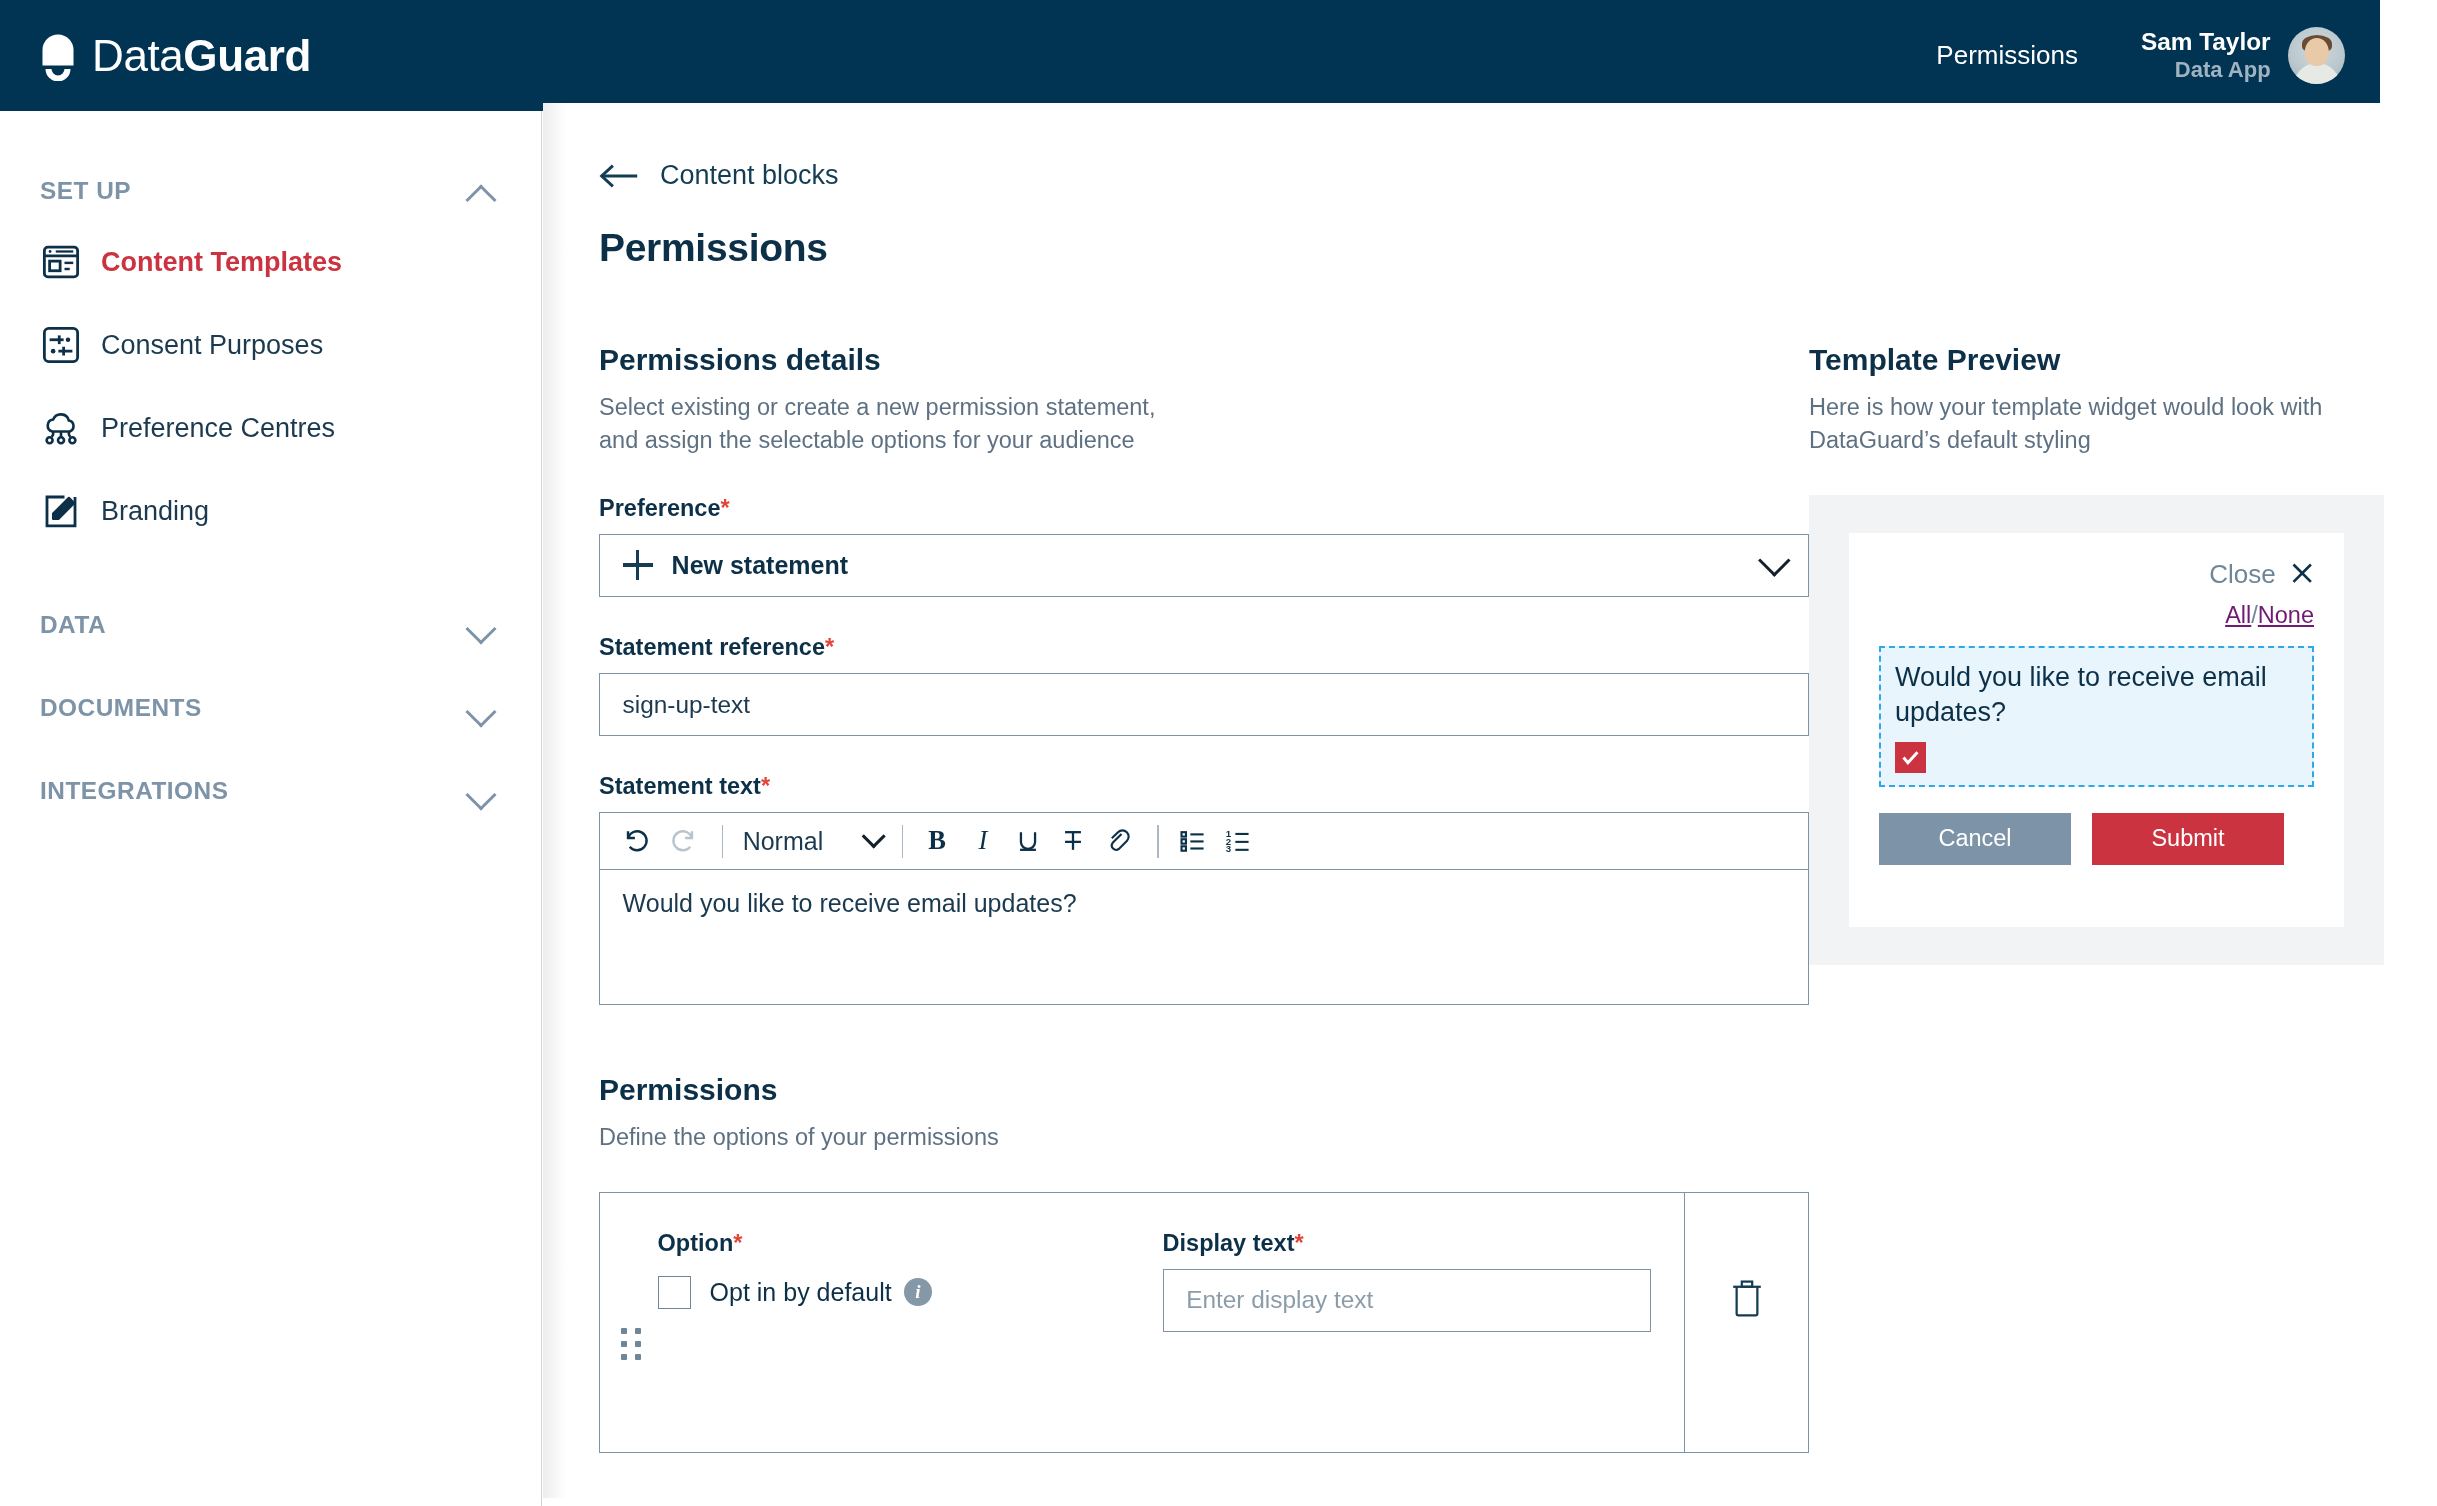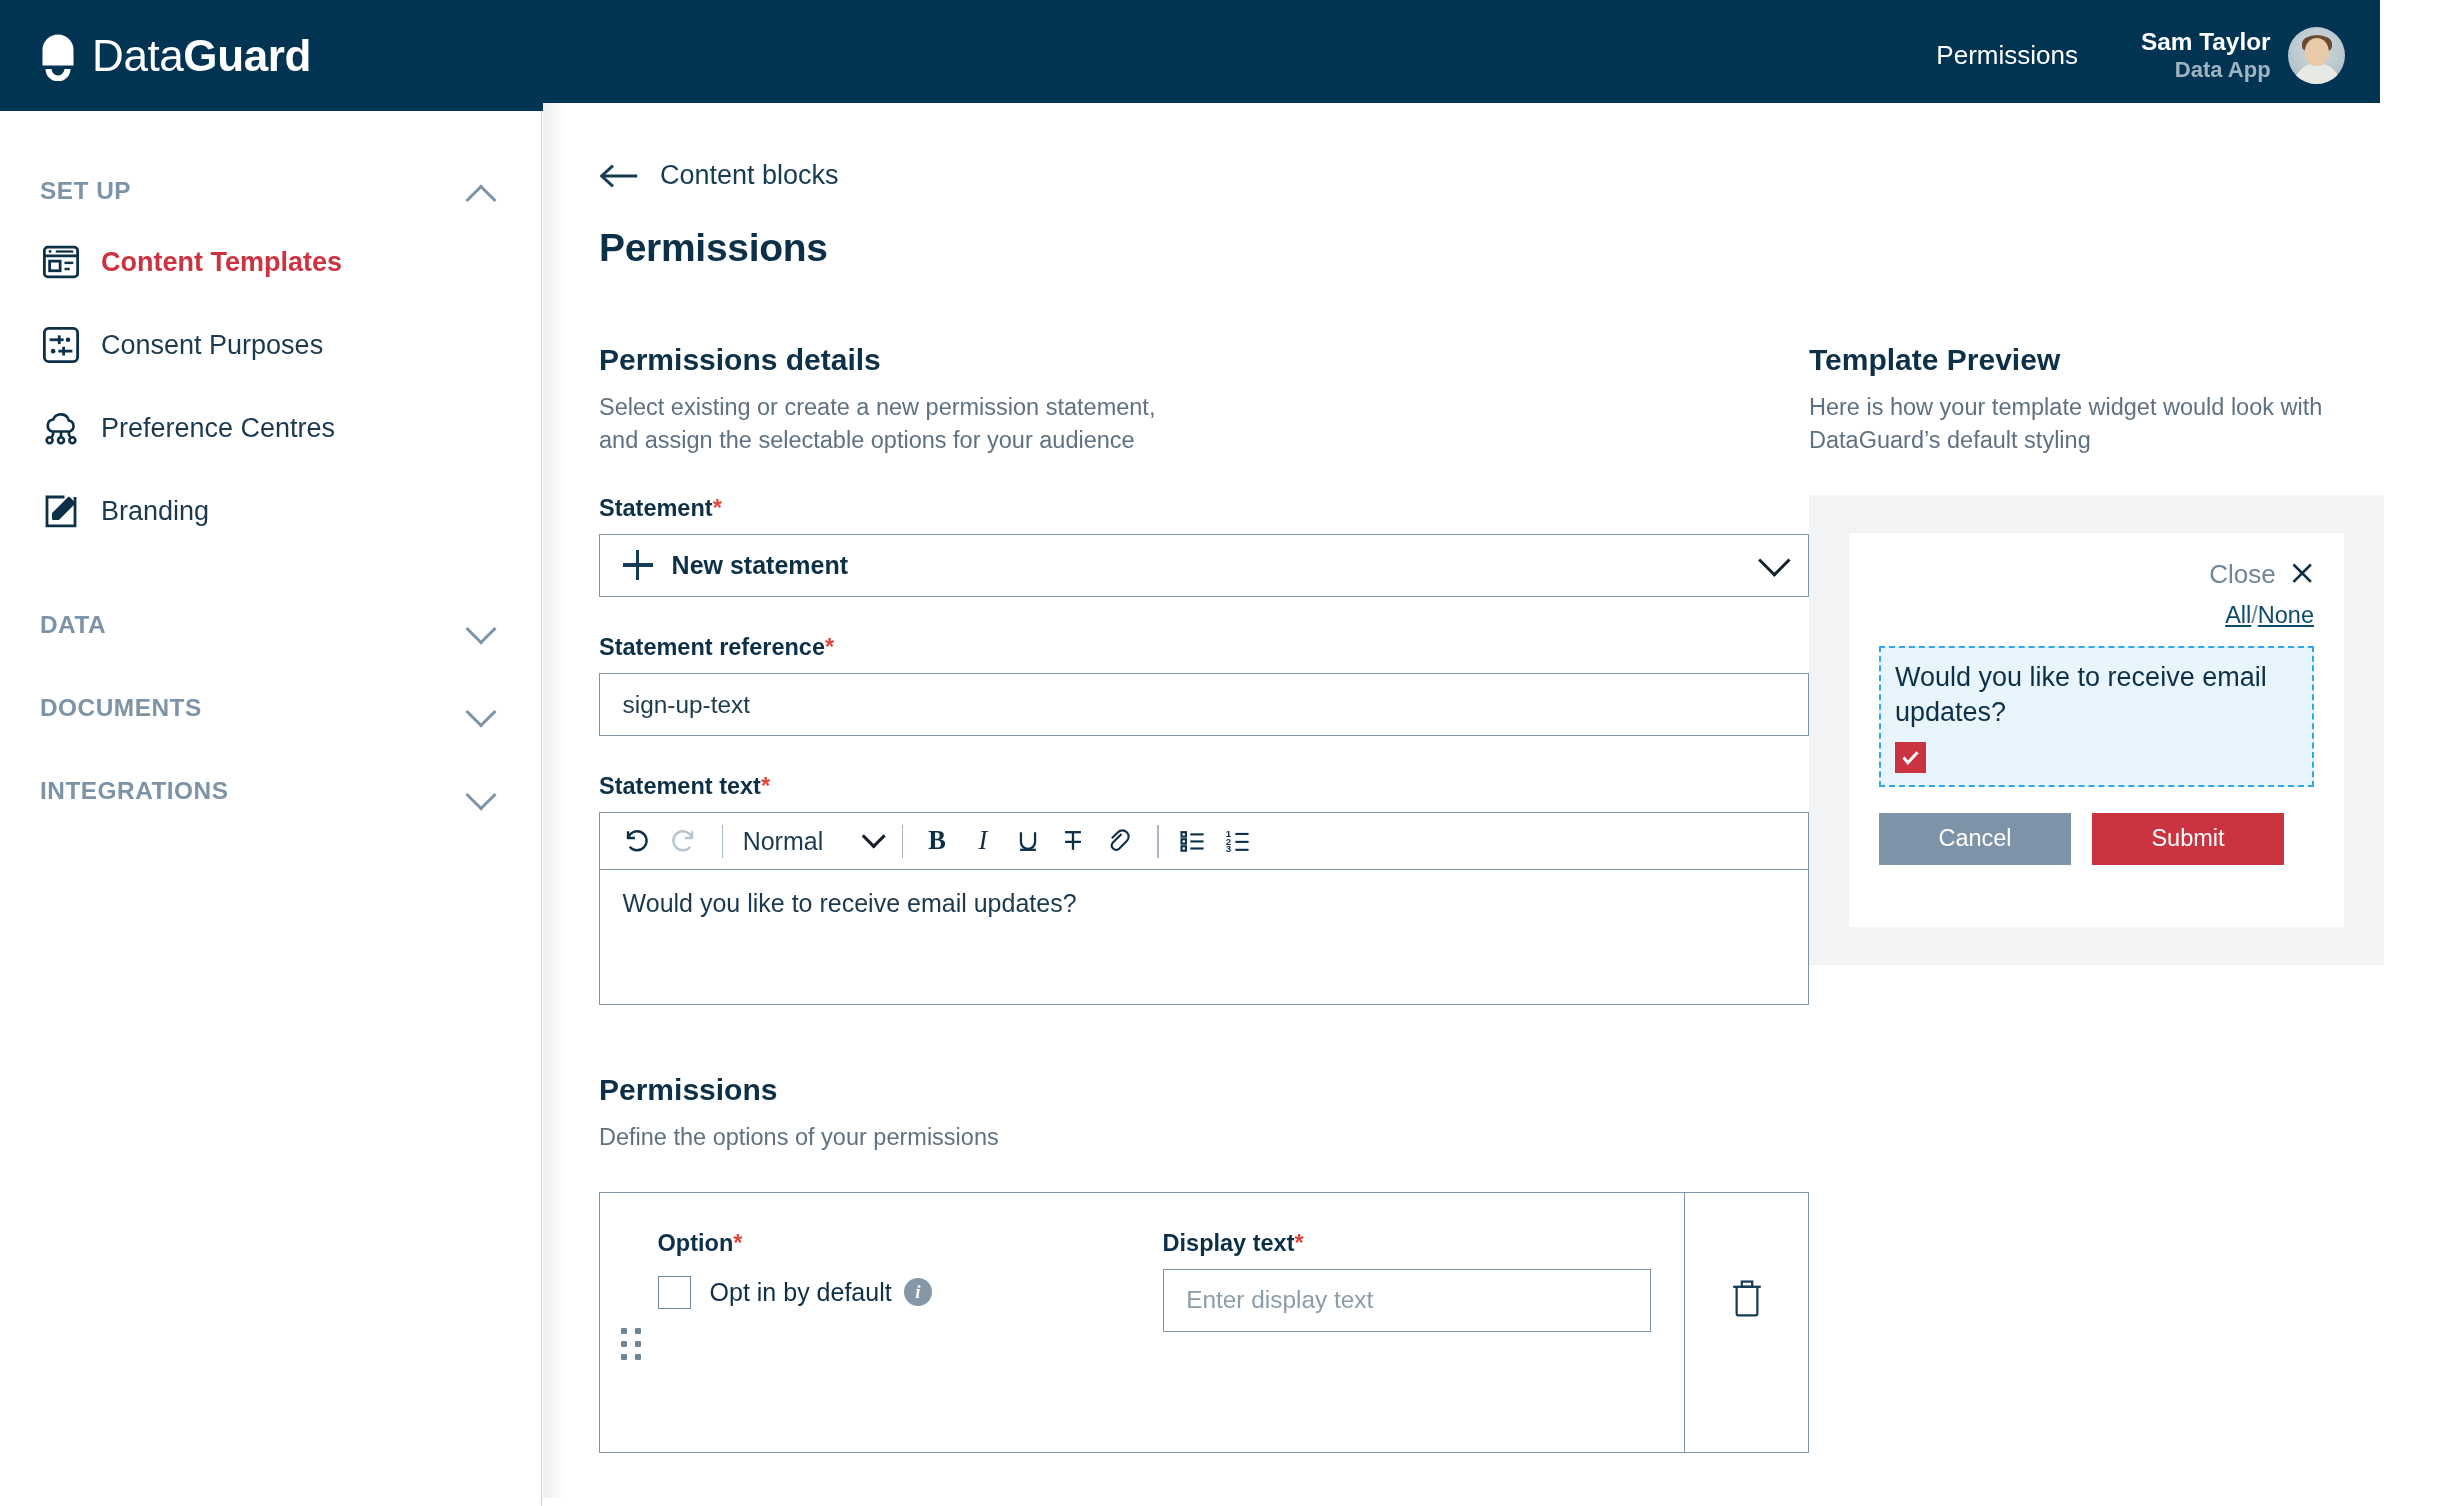--- a/index.html
+++ b/index.html
@@ -283,21 +283,21 @@
   }
   .prev-close {
     align-self: flex-end; display: flex; align-items: center;
     cursor: pointer; margin-bottom: 12.2px;
   }
   .prev-close-label { font-size: 26px; color: #6f8598; margin-right: 14px; }
   .prev-allnone {
     align-self: flex-end; font-size: 23.5px; color: #6f8598;
     margin-bottom: 17.4px;
   }
-  .prev-allnone a { color: #0c4a6e; text-decoration: underline; cursor: pointer; }
+  .prev-allnone a { color: #701a75; text-decoration: underline; cursor: pointer; }
   .prev-stmt {
     border: 2.6px dashed #2ea8e6; background: #e8f5fc;
     padding: 12.2px 14px 12.2px 14px;
     font-size: 27px; color: #0d3049; line-height: 1.28;
   }
   .prev-cb {
     width: 31px; height: 31px; background: #cc3340;
     display: flex; align-items: center; justify-content: center;
     margin-top: 12.2px;
   }
@@ -436,21 +436,21 @@
 
     <div class="col-left">
 
       <div class="sec-title">Permissions details</div>
       <div class="sec-sub">
         <div>Select existing or create a new permission statement,</div>
         <div>and assign the selectable options for your audience</div>
       </div>
 
       <div class="field">
-        <label class="flabel"><span>Statement</span><span class="req">*</span></label>
+        <label class="flabel"><span>Preference</span><span class="req">*</span></label>
         <div class="select-box">
           <span class="plus-ic"></span>
           <span class="select-val">New statement</span>
           <span class="select-chev">
               <span class="c" style="display:block"></span>
             </span>
         </div>
       </div>
 
       <div class="field">

